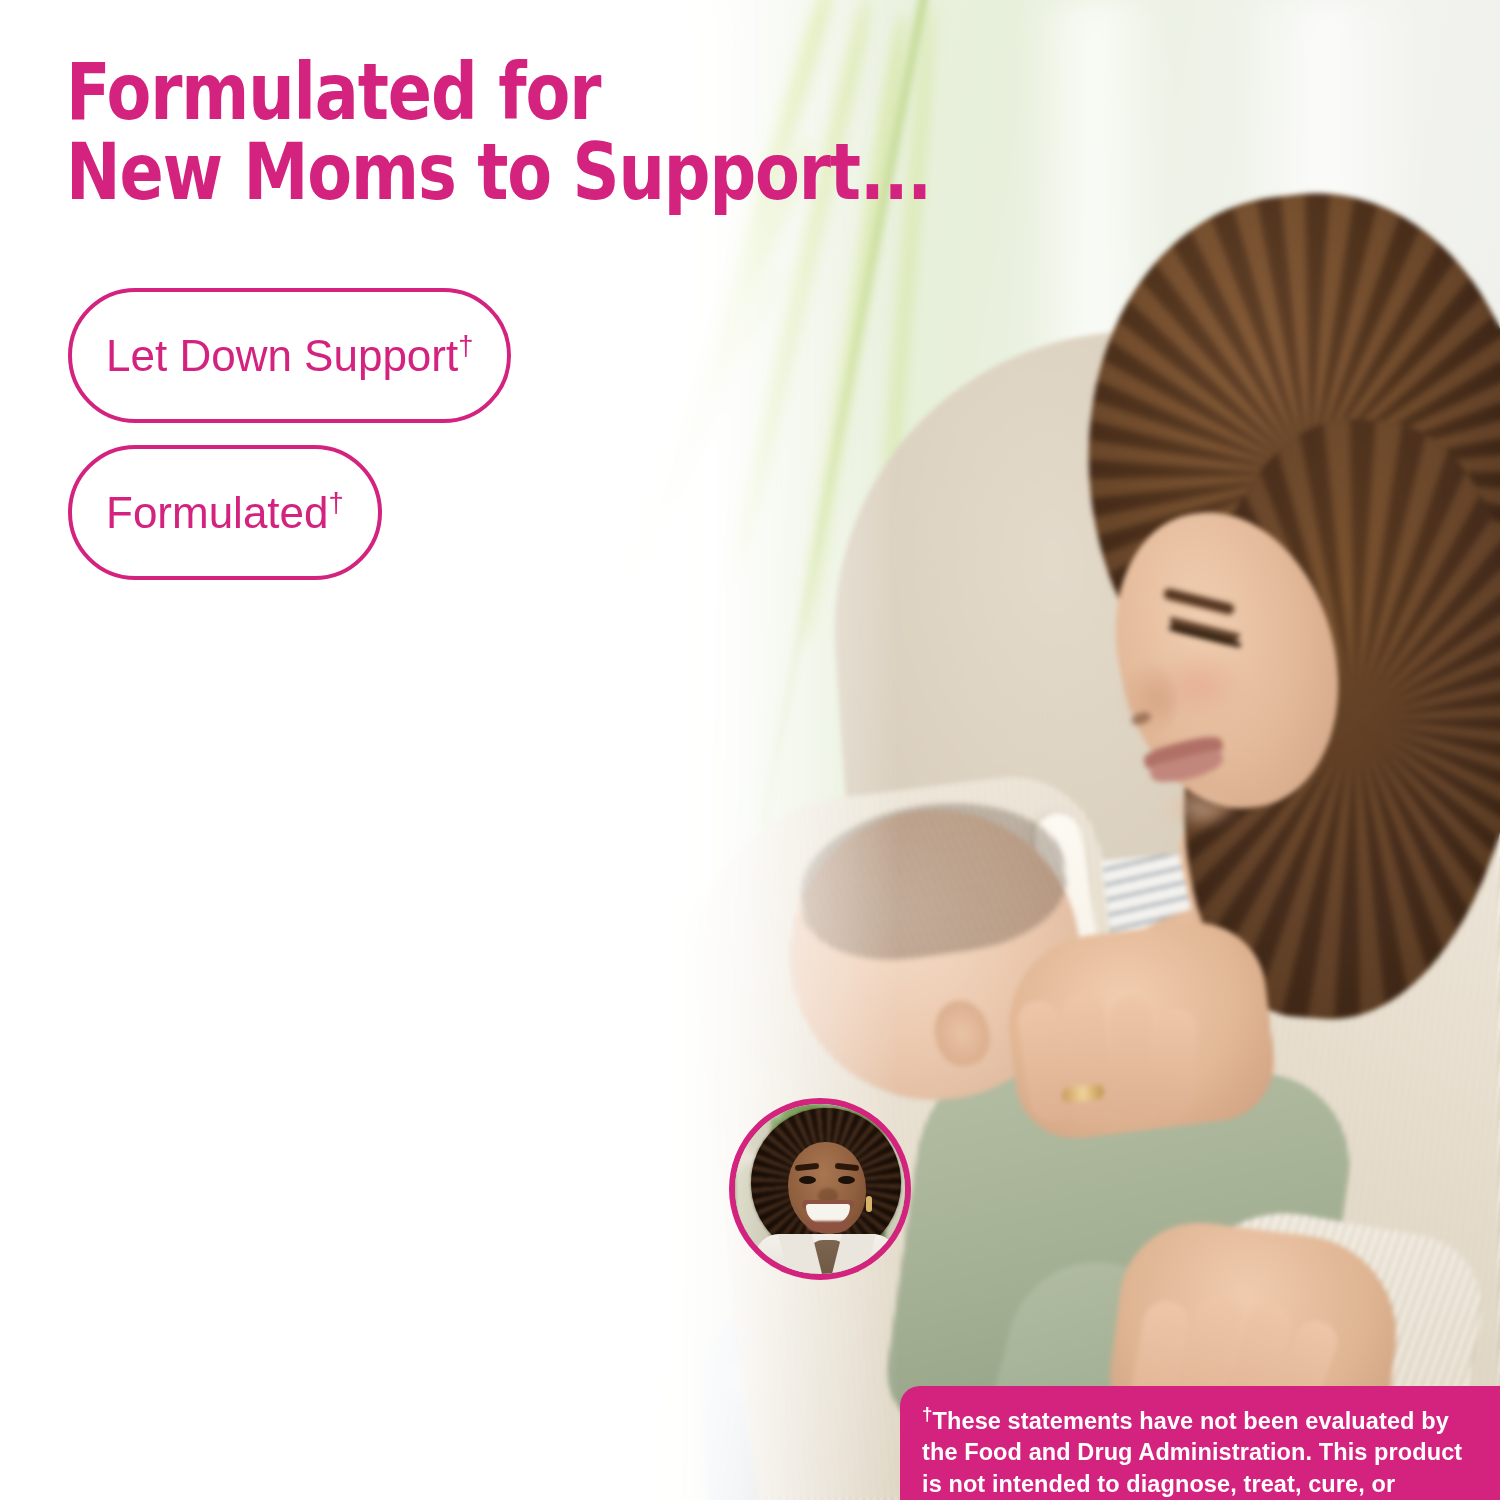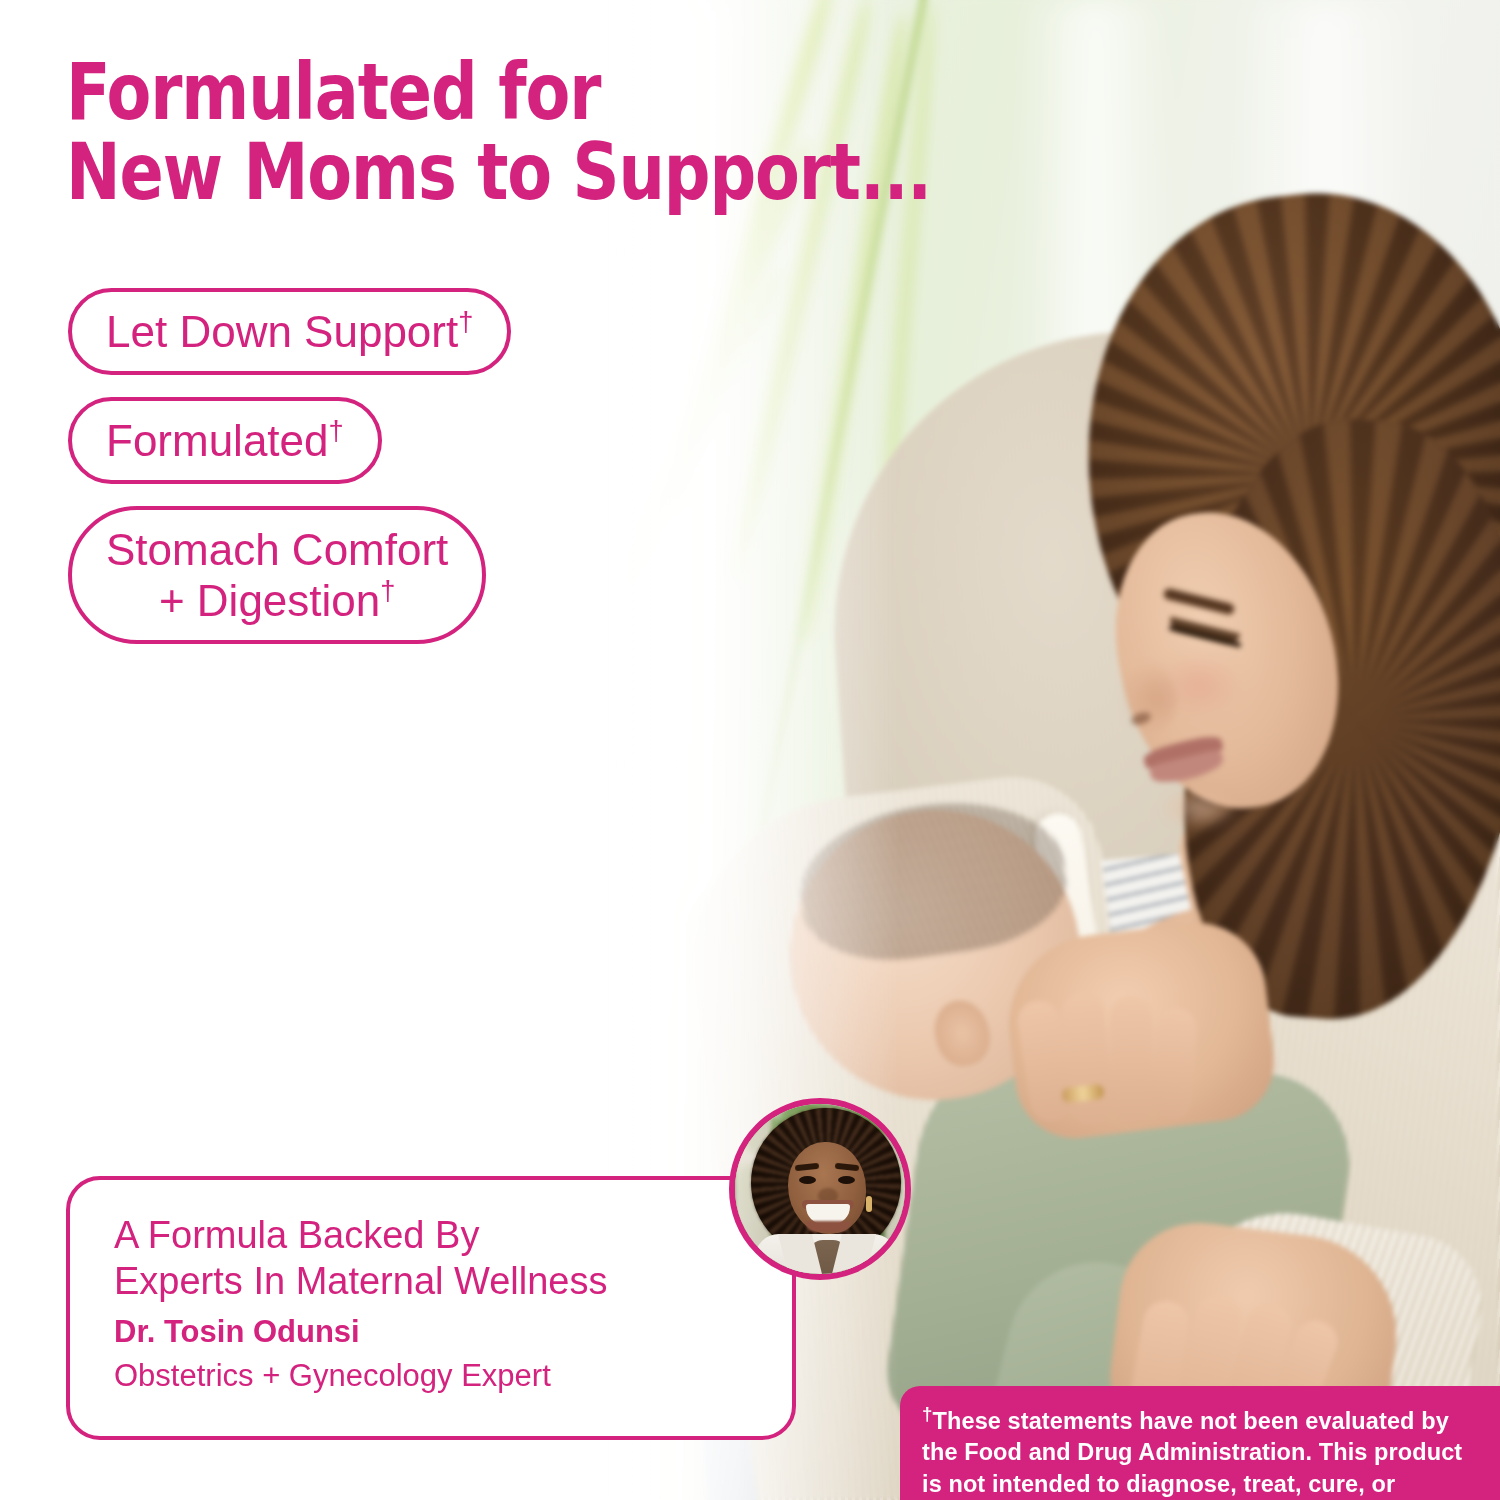--- a/index.html
+++ b/index.html
@@ -348,21 +348,21 @@
 
   .pills { position:absolute; left:68px; top:288px; }
   .pill {
     display:inline-block;
     border:4px solid #D4227F;
     border-radius:999px;
     color:#D4227F;
     font-size:44px;
     font-weight:400;
     line-height:1.16;
-    padding:14px 34px;
+    padding:38px 34px;
     margin-bottom:22px;
     text-align:center;
     background:transparent;
     white-space:pre-line;
   }
   .pill-row { display:block; }
   .pill sup { font-size:.62em; vertical-align:super; line-height:0; }
 
   
   .expert-card {
@@ -600,32 +600,22 @@
     <div>New Moms to Support...</div>
   </div>
 
   <div class="pills">
     <div class="pill-row">
       <span class="pill"><span>Let Down Support</span><sup>†</sup></span>
     </div>
     <div class="pill-row">
       <span class="pill"><span>Formulated</span><sup>†</sup></span>
     </div>
-    <div class="pill-row">
-      <span class="pill"><span>Stomach Comfort
-+ Digestion</span><sup>†</sup></span>
-    </div>
   </div>
 
-  <div class="expert-card">
-    <div class="expert-title">A Formula Backed By
-Experts In Maternal Wellness</div>
-    <div class="expert-name">Dr. Tosin Odunsi</div>
-    <div class="expert-role">Obstetrics + Gynecology Expert</div>
-  </div>
 
   <div class="avatar">
     <div class="av av-bg"></div>
     <div class="av av-leaf l1"></div>
     <div class="av av-leaf l2"></div>
     <div class="av av-leaf l3"></div>
     <div class="av av-leaf l4"></div>
     <div class="av av-leaf l5"></div>
     <div class="av av-wall"></div>
     <div class="av av-wall2"></div>

